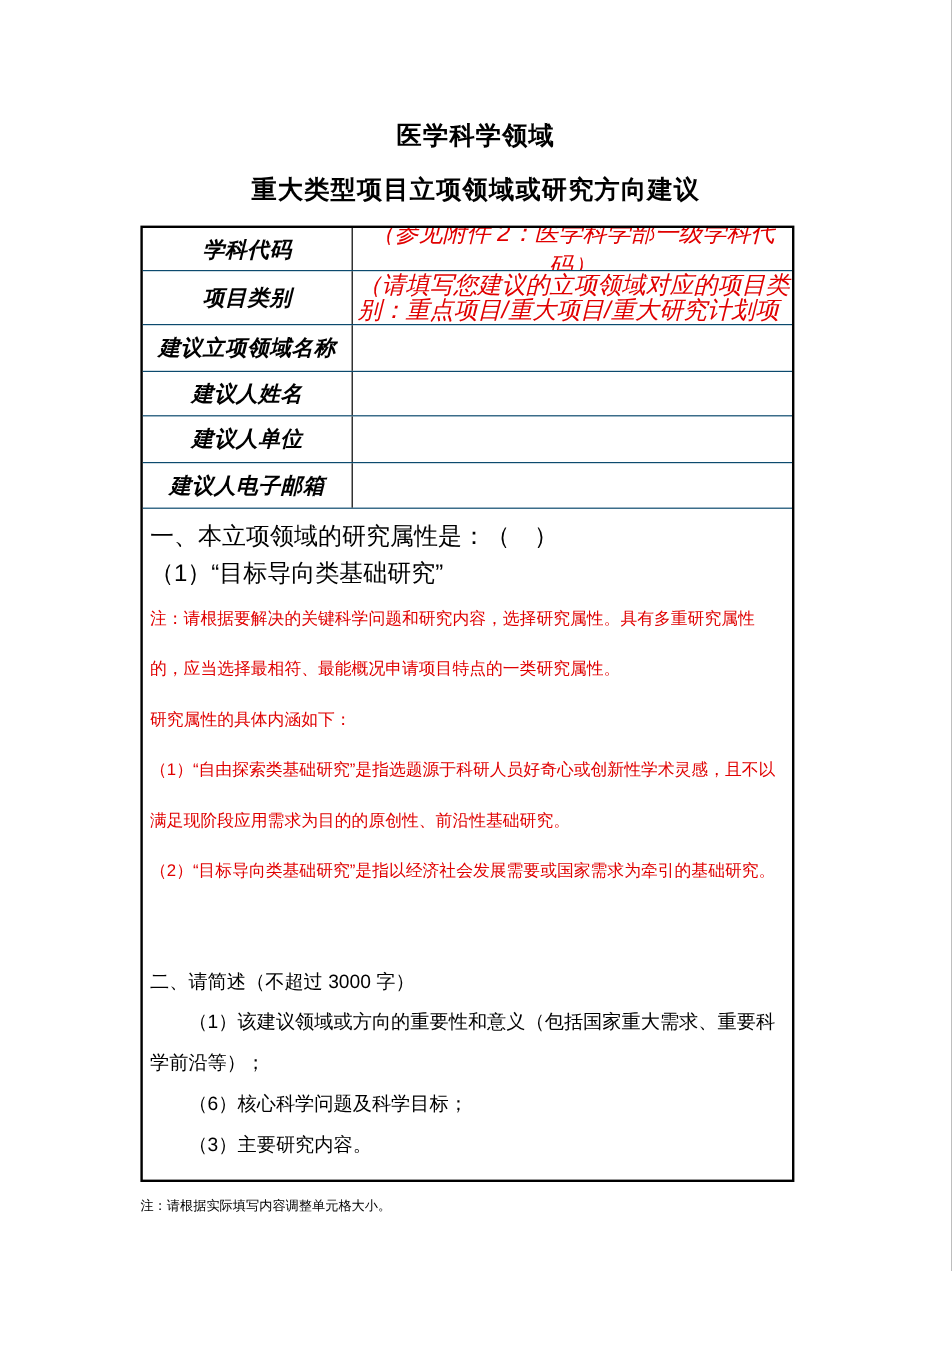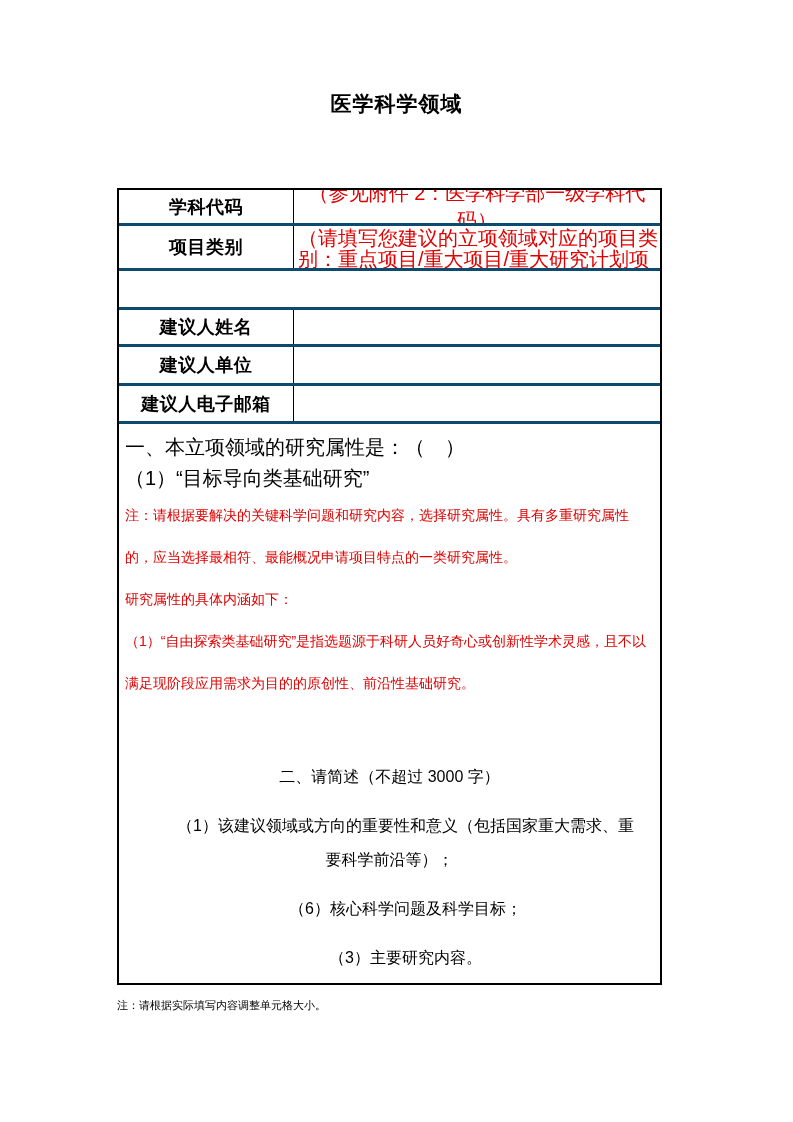--- a/index.html
+++ b/index.html
@@ -6,72 +6,74 @@
   .page {
     position:relative; width:793px; height:1122px; background:#ffffff;
     margin:0 auto; overflow:hidden;
     font-family:"Liberation Sans","DejaVu Sans",sans-serif;
     color:#000;
   }
   .doc-title {
     position:absolute; left:0; width:793px; text-align:center;
     font-size:21px; font-weight:bold; line-height:26px; letter-spacing:1px;
   }
-  .doc-title.line1 { top:91px; }
+  .doc-title.line1 { top:101px; }
   .doc-title.line2 { top:146px; }
 
   .form-table {
     position:absolute; left:117px; top:188px; width:545px; height:797px;
     border:2px solid #000; box-sizing:border-box;
     display:flex; flex-direction:column;
   }
-  .trow { display:flex; border-bottom:3px solid #0c4a6e; flex:0 0 auto; box-sizing:border-box; }
+  .trow { display:flex; border-bottom:1px solid #0c4a6e; flex:0 0 auto; box-sizing:border-box;font-style:italic; }
   .label-cell {
     width:175px; flex:0 0 175px; border-right:1px solid #000; box-sizing:border-box;
     display:flex; align-items:center; justify-content:center;
     font-weight:bold; font-size:18px; letter-spacing:0.5px; text-align:center;
   }
   .value-cell { flex:1 1 auto; box-sizing:border-box; overflow:hidden; }
   .value-red { color:#e00000; font-size:20px; }
   .v-center { display:flex; align-items:center; justify-content:center; text-align:center; }
   .v-left { padding:2px 2px 0 4px; line-height:21px; text-align:left; }
 
   .big-cell {
     flex:1 1 auto; box-sizing:border-box; padding:8px 6px 0 6px; overflow:hidden;
   }
   .sec1-heading, .sec1-option { margin:0; font-size:20px; line-height:31px; }
   .sec1-notes p { margin:0; color:#e00000; font-size:14px; line-height:42px; }
   .sec2 { margin-top:56px; }
-  .sec2 p { margin:15px; font-size:16px; line-height:34px;text-align:center; }
+  .sec2 p { margin:0; font-size:16px; line-height:34px; }
   .sec2 .sec2-item { text-indent:2em; }
 
   .footer-note {
     position:absolute; left:117px; top:995px; font-size:11px; line-height:20px;
   }
 </style>
 </head>
 <body>
 
 <div class="page">
 
   <div class="doc-title line1">医学科学领域</div>
+  <div class="doc-title line2">重大类型项目立项领域或研究方向建议</div>
 
   <div class="form-table">
 
     <div class="trow" style="height:36px">
       <div class="label-cell">学科代码</div>
       <div class="value-cell value-red v-center">（参见附件 2：医学科学部一级学科代码）</div>
     </div>
 
     <div class="trow" style="height:45px">
       <div class="label-cell">项目类别</div>
       <div class="value-cell value-red v-left">（请填写您建议的立项领域对应的项目类别：重点项目/重大项目/重大研究计划项目）</div>
     </div>
 
     <div class="trow" style="height:39px">
+      <div class="label-cell">建议立项领域名称</div>
       <div class="value-cell"></div>
     </div>
 
     <div class="trow" style="height:37px">
       <div class="label-cell">建议人姓名</div>
       <div class="value-cell"></div>
     </div>
 
     <div class="trow" style="height:39px">
       <div class="label-cell">建议人单位</div>
@@ -84,20 +86,21 @@
     </div>
 
     <div class="big-cell">
       <p class="sec1-heading">一、本立项领域的研究属性是：（　）</p>
       <p class="sec1-option">（1）“目标导向类基础研究”</p>
 
       <div class="sec1-notes">
         <p>注：请根据要解决的关键科学问题和研究内容，选择研究属性。具有多重研究属性的，应当选择最相符、最能概况申请项目特点的一类研究属性。</p>
         <p>研究属性的具体内涵如下：</p>
         <p>（1）“自由探索类基础研究”是指选题源于科研人员好奇心或创新性学术灵感，且不以满足现阶段应用需求为目的的原创性、前沿性基础研究。</p>
+        <p>（2）“目标导向类基础研究”是指以经济社会发展需要或国家需求为牵引的基础研究。</p>
       </div>
 
       <div class="sec2">
         <p>二、请简述（不超过 3000 字）</p>
         <p class="sec2-item">（1）该建议领域或方向的重要性和意义（包括国家重大需求、重要科学前沿等）；</p>
         <p class="sec2-item">（6）核心科学问题及科学目标；</p>
         <p class="sec2-item">（3）主要研究内容。</p>
       </div>
     </div>
 

